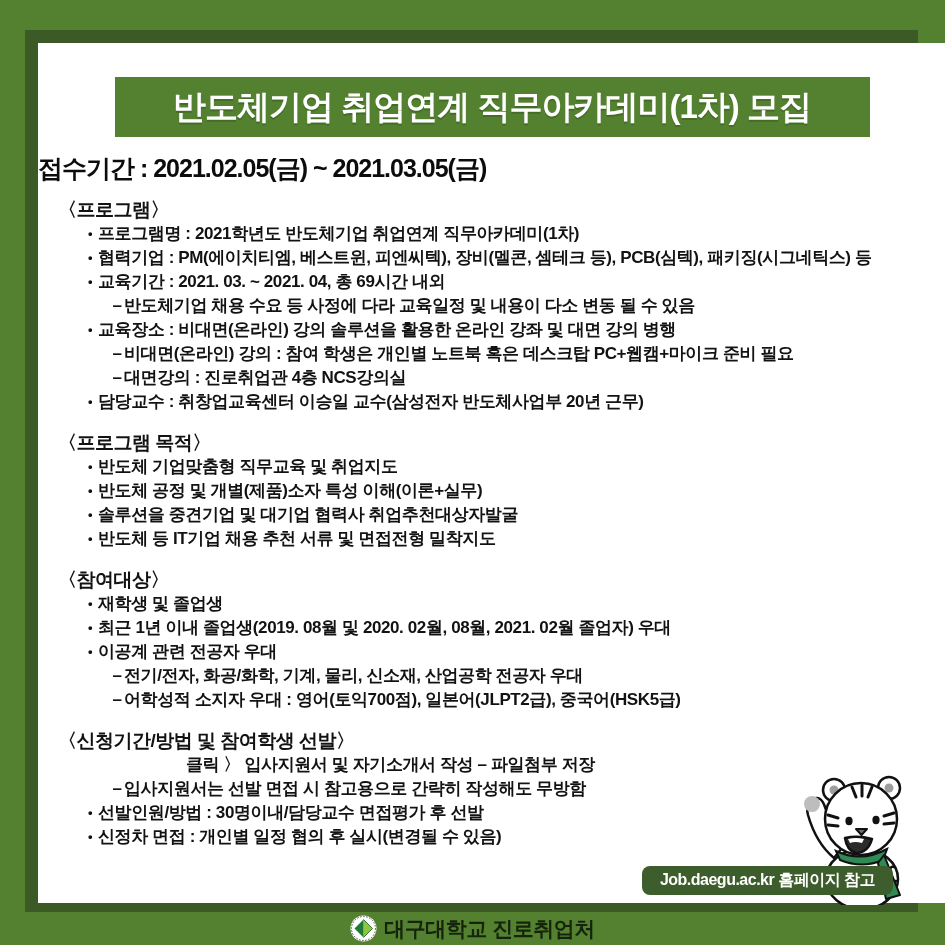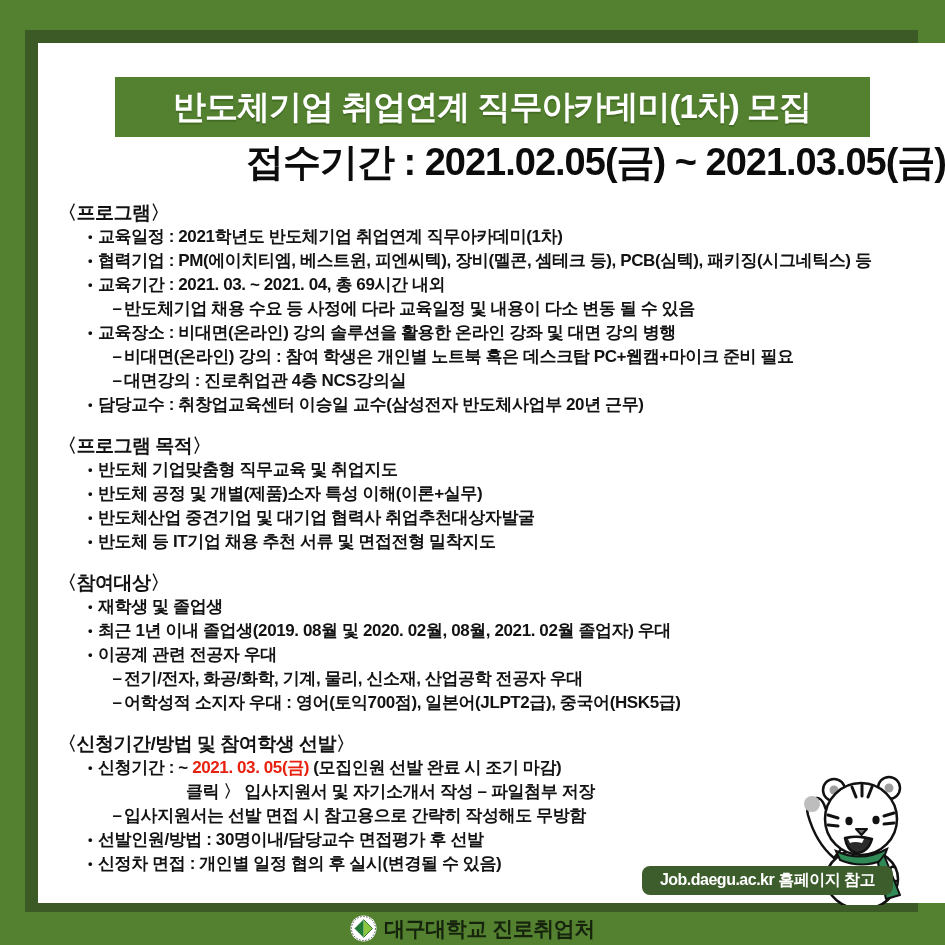--- a/index.html
+++ b/index.html
@@ -8,21 +8,21 @@
   }
   html,body{margin:0;padding:0;}
   body{width:945px;height:945px;font-family:"Liberation Sans","DejaVu Sans",sans-serif;}
   .poster{position:relative;width:945px;height:945px;background:var(--frame);overflow:hidden;}
   .frame-border{position:absolute;left:25px;top:30px;right:27px;bottom:33px;background:var(--border);}
   .content{position:absolute;left:38px;top:43px;width:908px;height:860px;background:#ffffff;overflow:hidden;}
   .banner{margin:34px auto 0 auto;width:755px;height:60px;background:var(--banner);
           display:flex;align-items:center;justify-content:center;}
   .banner-title{color:#ffffff;font-size:33px;font-weight:bold;letter-spacing:-1px;white-space:nowrap;
                 text-shadow:0 2px 0 rgba(40,70,20,.35);}
-  .subtitle{text-align:right;font-size:38px;font-weight:bold;color:#0c0c0c;
+  .subtitle{margin-top:15px;text-align:left;font-size:25px;font-weight:bold;color:#0c0c0c;
             letter-spacing:-1px;white-space:nowrap;}
   .sections{margin-top:12px;padding:0 20px;}
   .section{margin-top:16px;}
   .section:first-child{margin-top:0;}
   .section-heading{font-size:19px;font-weight:bold;color:var(--ink);letter-spacing:-0.5px;line-height:25px;}
   .line{position:relative;font-size:17px;font-weight:600;color:var(--ink);line-height:24px;
         letter-spacing:-0.4px;white-space:nowrap;}
   .line .marker{display:inline-block;text-align:center;}
   .line.bullet{padding-left:24px;}
   .line.bullet .marker{width:16px;font-size:13px;vertical-align:1px;}
@@ -45,47 +45,46 @@
   <div class="frame-border"></div>
 
   <div class="content">
     <div class="banner">
       <span class="banner-title">반도체기업 취업연계 직무아카데미(1차) 모집</span>
     </div>
     <div class="subtitle">접수기간 : 2021.02.05(금) ~ 2021.03.05(금)</div>
     <div class="sections">
         <div class="section">
           <div class="section-heading">〈프로그램〉</div>
-          <div class="line bullet"><span class="marker">•</span><span>교육일정 : 2021학년도 반도체기업 취업연계 직무아카데미(1차)</span></div>
+          <div class="line bullet"><span class="marker">•</span><span>프로그램명 : 2021학년도 반도체기업 취업연계 직무아카데미(1차)</span></div>
           <div class="line bullet"><span class="marker">•</span><span>협력기업 : PM(에이치티엠, 베스트윈, 피엔씨텍), 장비(멜콘, 셈테크 등), PCB(심텍), 패키징(시그네틱스) 등</span></div>
           <div class="line bullet"><span class="marker">•</span><span>교육기간 : 2021. 03. ~ 2021. 04, 총 69시간 내외</span></div>
           <div class="line dash"><span class="marker">–</span><span>반도체기업 채용 수요 등 사정에 다라 교육일정 및 내용이 다소 변동 될 수 있음</span></div>
           <div class="line bullet"><span class="marker">•</span><span>교육장소 : 비대면(온라인) 강의 솔루션을 활용한 온라인 강좌 및 대면 강의 병행</span></div>
           <div class="line dash"><span class="marker">–</span><span>비대면(온라인) 강의 : 참여 학생은 개인별 노트북 혹은 데스크탑 PC+웹캠+마이크 준비 필요</span></div>
           <div class="line dash"><span class="marker">–</span><span>대면강의 : 진로취업관 4층 NCS강의실</span></div>
           <div class="line bullet"><span class="marker">•</span><span>담당교수 : 취창업교육센터 이승일 교수(삼성전자 반도체사업부 20년 근무)</span></div>
         </div>
         <div class="section">
           <div class="section-heading">〈프로그램 목적〉</div>
           <div class="line bullet"><span class="marker">•</span><span>반도체 기업맞춤형 직무교육 및 취업지도</span></div>
           <div class="line bullet"><span class="marker">•</span><span>반도체 공정 및 개별(제품)소자 특성 이해(이론+실무)</span></div>
-          <div class="line bullet"><span class="marker">•</span><span>반도체산업 중견기업 및 대기업 협력사 취업추천대상자발굴</span></div>
+          <div class="line bullet"><span class="marker">•</span><span>솔루션을 중견기업 및 대기업 협력사 취업추천대상자발굴</span></div>
           <div class="line bullet"><span class="marker">•</span><span>반도체 등 IT기업 채용 추천 서류 및 면접전형 밀착지도</span></div>
         </div>
         <div class="section">
           <div class="section-heading">〈참여대상〉</div>
           <div class="line bullet"><span class="marker">•</span><span>재학생 및 졸업생</span></div>
           <div class="line bullet"><span class="marker">•</span><span>최근 1년 이내 졸업생(2019. 08월 및 2020. 02월, 08월, 2021. 02월 졸업자) 우대</span></div>
           <div class="line bullet"><span class="marker">•</span><span>이공계 관련 전공자 우대</span></div>
           <div class="line dash"><span class="marker">–</span><span>전기/전자, 화공/화학, 기계, 물리, 신소재, 산업공학 전공자 우대</span></div>
           <div class="line dash"><span class="marker">–</span><span>어학성적 소지자 우대 : 영어(토익700점), 일본어(JLPT2급), 중국어(HSK5급)</span></div>
         </div>
         <div class="section">
           <div class="section-heading">〈신청기간/방법 및 참여학생 선발〉</div>
-          <div class="line bullet"><span class="marker">•</span><span>신청기간 : ~ </span><span style="color: rgb(232, 33, 15);">2021. 03. 05(금)</span><span> (모집인원 선발 완료 시 조기 마감)</span></div>
           <div class="line cont"><span>클릭 〉 입사지원서 및 자기소개서 작성 – 파일첨부 저장</span></div>
           <div class="line dash"><span class="marker">–</span><span>입사지원서는 선발 면접 시 참고용으로 간략히 작성해도 무방함</span></div>
           <div class="line bullet"><span class="marker">•</span><span>선발인원/방법 : 30명이내/담당교수 면접평가 후 선발</span></div>
           <div class="line bullet"><span class="marker">•</span><span>신정차 면접 : 개인별 일정 협의 후 실시(변경될 수 있음)</span></div>
         </div>
       </div>
   </div>
 
   <svg class="mascot" viewBox="0 0 132 142">
 

